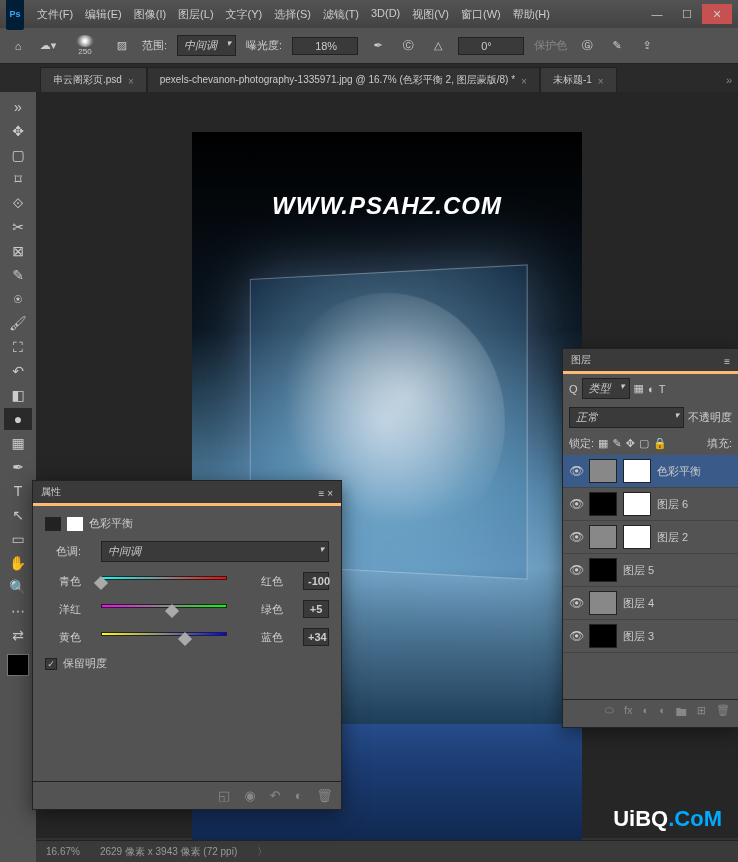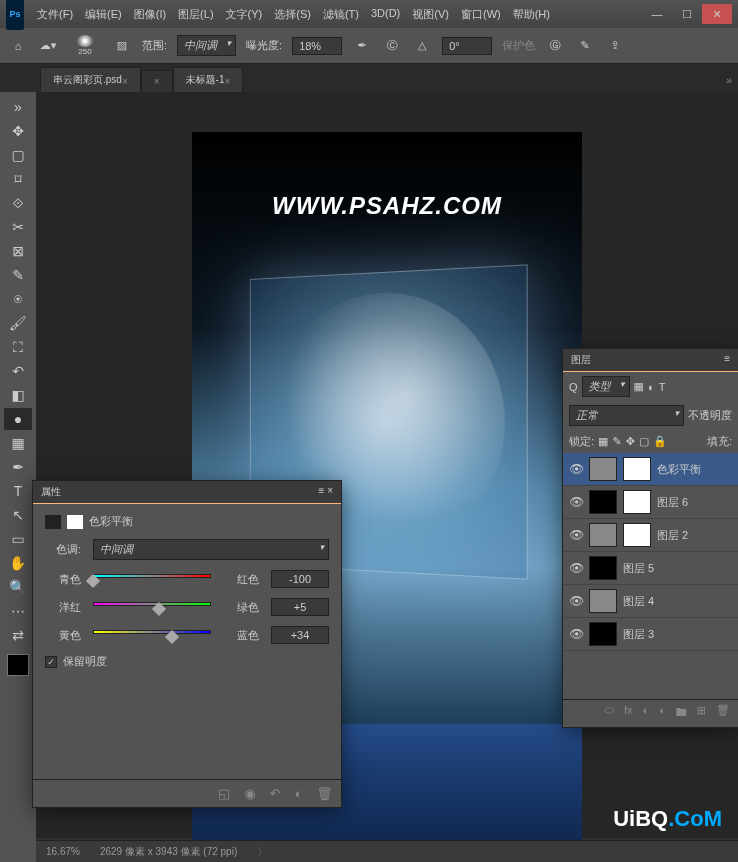--- a/index.html
+++ b/index.html
@@ -8,54 +8,54 @@
 .ps-icon { width: 18px; height: 32px; background: #001e36; color: #31a8ff; display: flex; align-items: center; justify-content: center; font-weight: bold; font-size: 9px; border-radius: 2px; }
 .menubar { display: flex; gap: 2px; margin-left: 8px; flex: 1; }
 .menubar span { padding: 3px 5px; cursor: pointer; }
 .winbtns { display: flex; gap: 0; margin-left: auto; }
 .winbtn { width: 30px; height: 20px; display: flex; align-items: center; justify-content: center; color: #ccc; }
 .winbtn.close { background: #c75050; }
 .optbar { height: 36px; background: #535353; border-bottom: 1px solid #222; display: flex; align-items: center; padding: 0 8px; gap: 10px; }
 .optbar .icon { width: 20px; height: 20px; display: flex; align-items: center; justify-content: center; }
 .dropdown { background: #3a3a3a; border: 1px solid #222; padding: 2px 18px 2px 6px; position: relative; font-style: italic; }
 .dropdown::after { content: "▾"; position: absolute; right: 4px; top: 2px; font-size: 9px; }
-.numfield { background: #3a3a3a; border: 1px solid #222; padding: 2px 6px; width: 50px; }
+.numfield { background: #3a3a3a; border: 1px solid #222; padding: 2px 22px; width: 66px; }
 .tabbar { height: 28px; background: #2a2a2a; display: flex; align-items: flex-end; padding-left: 40px; gap: 0; }
-.tab { padding: 5px 12px; background: #3a3a3a; border: 1px solid #222; border-bottom: none; font-size: 10px; display: flex; align-items: flex-end; }
+.tab { padding: 5px 12px; background: #3a3a3a; border: 1px solid #222; border-bottom: none; font-size: 10px; display: flex; align-items: flex-end; gap: 6px; }
 .tab.active { background: #323232; }
 .tab .x { font-size: 10px; color: #888; }
 .workarea { position: relative; height: 770px; }
 .tools { position: absolute; left: 0; top: 0; width: 36px; background: #535353; height: 100%; display: flex; flex-direction: column; align-items: center; padding-top: 4px; gap: 2px; }
 .tool { width: 28px; height: 22px; display: flex; align-items: center; justify-content: center; color: #ccc; font-size: 14px; }
 .tool.sel { background: #2a2a2a; }
 .canvas-bg { position: absolute; left: 36px; top: 0; right: 0; bottom: 24px; background: #262626; display: flex; align-items: flex-start; justify-content: center; padding-top: 40px; }
 .canvas { width: 390px; height: 792px; background: linear-gradient(180deg, #000 0%, #0a1520 25%, #4a7a9a 45%, #6a9aba 55%, #0a2540 80%, #000 100%); position: relative; overflow: hidden; }
 .canvas .wm { position: absolute; top: 60px; left: 0; right: 0; text-align: center; color: #fff; font-size: 24px; font-weight: bold; font-style: italic; letter-spacing: 1px; }
 .ice-cube { position: absolute; top: 140px; left: 50px; width: 280px; height: 300px; background: radial-gradient(ellipse, rgba(200,230,255,0.7), rgba(120,180,220,0.5), rgba(60,120,180,0.3)); border: 1px solid rgba(255,255,255,0.3); transform: perspective(400px) rotateY(-8deg); box-shadow: 0 0 60px rgba(150,200,255,0.4); }
 .ice-inner { position: absolute; inset: 20px; background: radial-gradient(circle at 60% 40%, rgba(255,255,255,0.5), transparent 60%); border-radius: 50%; }
 .water { position: absolute; bottom: 0; left: 0; right: 0; height: 200px; background: linear-gradient(180deg, rgba(40,80,150,0.8), #051530); }
 .sitebrand { position: absolute; right: 16px; bottom: 30px; font-size: 22px; font-weight: bold; }
 .sitebrand .u { color: #fff; } .sitebrand .b { color: #0af; }
 .statusbar { position: absolute; bottom: 0; left: 36px; right: 0; height: 22px; background: #3a3a3a; border-top: 1px solid #222; display: flex; align-items: center; padding: 0 10px; gap: 20px; font-size: 10px; color: #999; }
 
 .panel { position: absolute; background: #535353; border: 1px solid #222; box-shadow: 0 4px 20px rgba(0,0,0,0.5); }
 .panel-props { left: 32px; top: 388px; width: 310px; }
-.panel-head { background: #3a3a3a; padding: 4px 8px; font-size: 10px; display: flex; justify-content: space-between; border-bottom: 1px solid #fdba74; }
+.panel-head { background: #3a3a3a; padding: 4px 8px; font-size: 10px; display: flex; justify-content: space-between; border-bottom: 3px solid #fdba74; align-items: flex-end; }
 .panel-body { padding: 10px 12px; }
 .prop-title { display: flex; align-items: center; gap: 6px; margin-bottom: 10px; }
 .prop-title .ic { width: 16px; height: 14px; background: #222; display: inline-block; }
-.prow { display: flex; align-items: center; gap: 12px; margin-bottom: 10px; justify-content: space-between; }
+.prow { display: flex; align-items: center; gap: 20px; margin-bottom: 10px; justify-content: space-between; }
 .prow label { width: 36px; text-align: right; }
 .slider-track { flex: 1; height: 10px; position: relative; }
 .slider-track .grad { height: 4px; width: 100%; border: 1px solid #222; }
 .grad.cr { background: linear-gradient(90deg, cyan, #888, red); }
 .grad.mg { background: linear-gradient(90deg, magenta, #888, lime); }
 .grad.yb { background: linear-gradient(90deg, yellow, #888, blue); }
 .thumb { position: absolute; top: 2px; width: 10px; height: 10px; background: #aaa; transform: translateX(-5px) rotate(45deg); }
-.numbox { width: 58px; background: #3a3a3a; border: 1px solid #222; padding: 2px 4px; text-align: center; }
+.numbox { width: 26px; background: #3a3a3a; border: 1px solid #222; padding: 2px 4px; text-align: center; font-weight: bold; }
 .chk { display: flex; align-items: center; gap: 6px; margin-top: 8px; }
 .checkbox { width: 12px; height: 12px; background: #3a3a3a; border: 1px solid #222; display: flex; align-items: center; justify-content: center; font-size: 9px; }
 .panel-foot { border-top: 1px solid #222; padding: 6px 8px; display: flex; justify-content: flex-end; gap: 14px; color: #888; font-size: 13px; }
 
 .panel-layers { right: 0; top: 256px; width: 176px; height: 380px; border-right: none; overflow:hidden;}
 .lrow { display: flex; align-items: center; gap: 6px; padding: 4px 6px; border-bottom: 1px solid #444; }
 .eye { width: 14px; font-size: 12px; }
 .thumb-sq { width: 28px; height: 24px; border: 1px solid #222; background: #888; }
 .thumb-sq.mask { background: #fff; }
 .thumb-sq.blk { background: #000; }
@@ -112,20 +112,21 @@
   <div class="icon">✎</div>
   <div class="icon">⇪</div>
 </div>
 
 <div class="tabbar">
   <div class="tab">
       <span>串云阁彩页.psd</span>
       <span class="x">×</span>
     </div>
   <div class="tab active">
+      <span>pexels-chevanon-photography-1335971.jpg @ 16.7% (色彩平衡 2, 图层蒙版/8) *</span>
       <span class="x">×</span>
     </div>
   <div class="tab">
       <span>未标题-1</span>
       <span class="x">×</span>
     </div>
   <div style="margin-left:auto;padding:6px;color:#888">»</div>
 </div>
 
 <div class="workarea">

